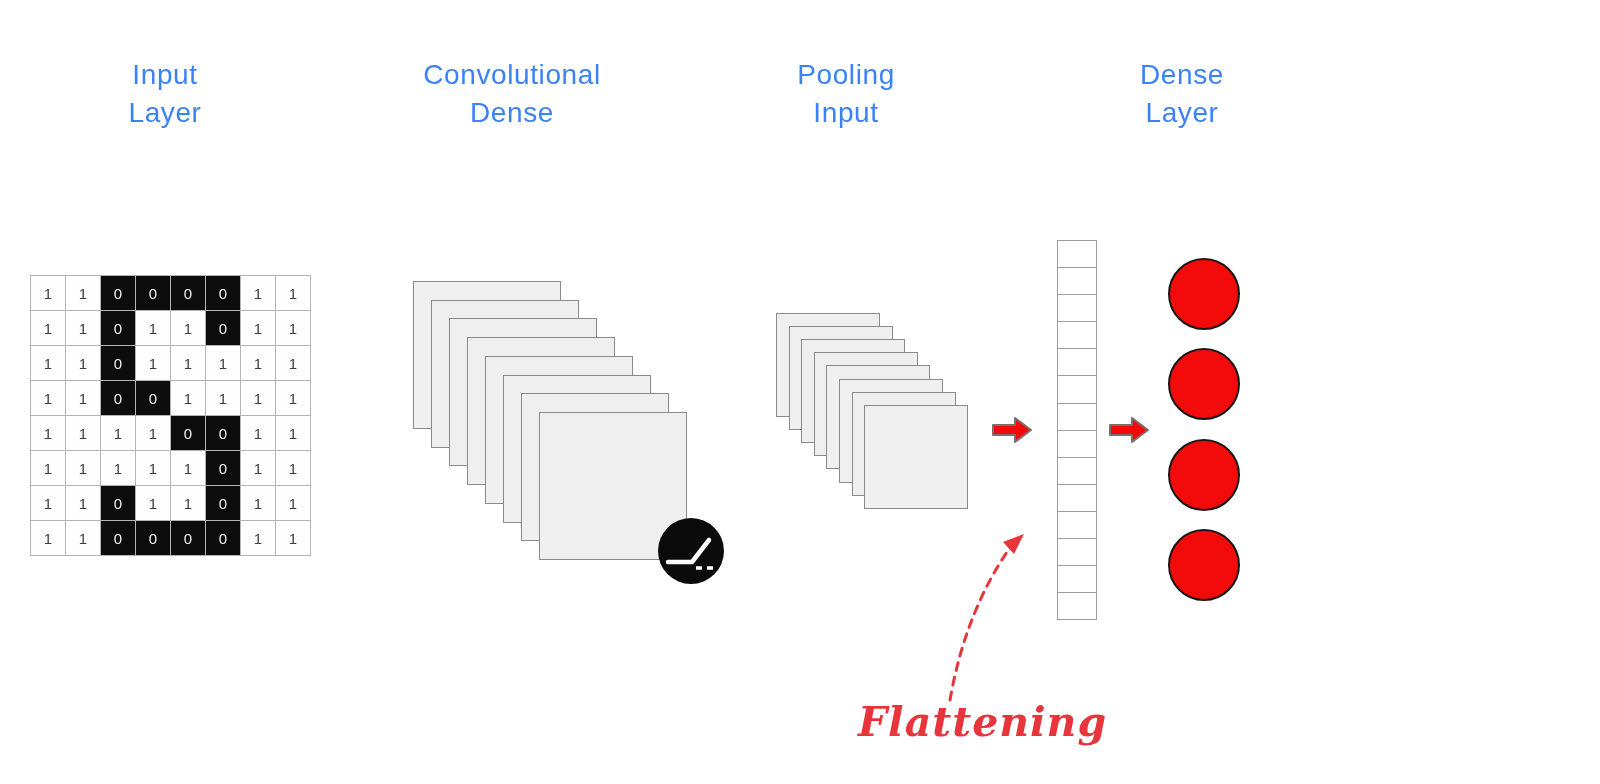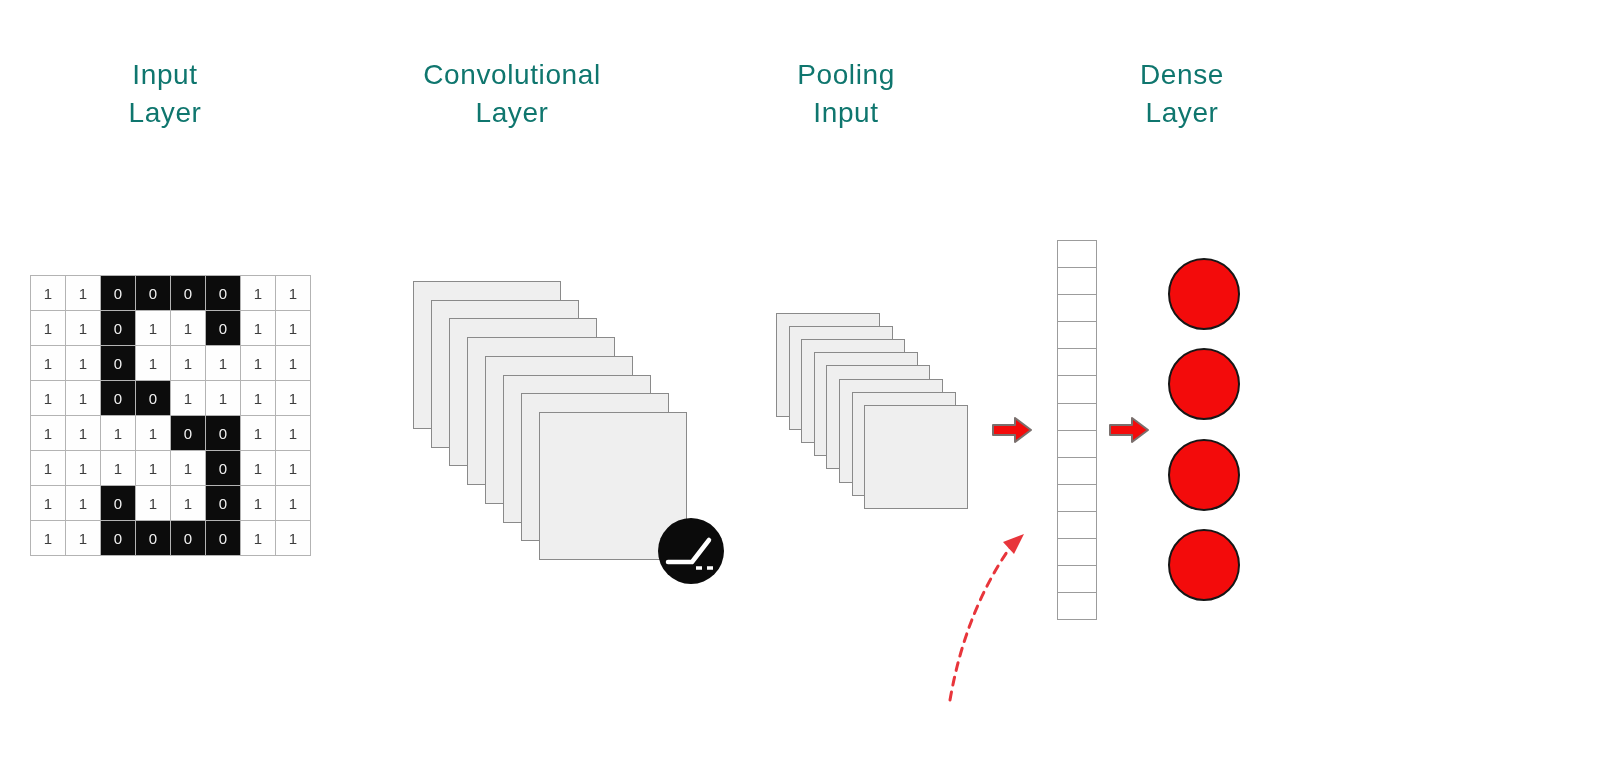--- a/index.html
+++ b/index.html
@@ -3,21 +3,21 @@
 <meta charset="utf-8">
 <style>
   html,body{margin:0;padding:0;background:#ffffff;}
   body{width:1600px;height:784px;overflow:hidden;position:relative;
        font-family:"Liberation Sans",sans-serif;}
   #stage{position:absolute;left:0;top:0;width:1600px;height:784px;background:#fff;}
 
   
   .layer-header{
     position:absolute;top:56px;transform:translateX(-50%);
-    font-size:28px;font-weight:300;color:#0f766e;letter-spacing:.6px;
+    font-size:28px;font-weight:300;color:#3b82f6;letter-spacing:.6px;
     line-height:38px;text-align:center;white-space:pre-line;
   }
 
   
   .pixel-grid{
     position:absolute;left:30px;top:275px;
     display:grid;grid-template-columns:repeat(8,34px);grid-auto-rows:34px;
     gap:1px;background:#b3b3b3;padding:1px;
   }
   .cell{
@@ -55,21 +55,21 @@
   }
 </style>
 </head>
 <body>
 
 <div id="stage">
 
   <div class="layer-header" style="left:165px">Input
 Layer</div>
   <div class="layer-header" style="left:512px">Convolutional
-Layer</div>
+Dense</div>
   <div class="layer-header" style="left:846px">Pooling
 Input</div>
   <div class="layer-header" style="left:1182px">Dense
 Layer</div>
 
   <div class="pixel-grid">
       <div class="cell">1</div>
       <div class="cell">1</div>
       <div class="cell dark">0</div>
       <div class="cell dark">0</div>
@@ -193,14 +193,15 @@
       <div class="neuron" style="top: 90.3px;"></div>
       <div class="neuron" style="top: 180.6px;"></div>
       <div class="neuron" style="top: 270.9px;"></div>
     </div>
 
   <svg class="abs" style="left:900px;top:510px" width="160" height="220" viewBox="0 0 160 220">
     <path d="M50 190 Q66 98 114 32" fill="none" style="stroke:var(--ann-red,#e8353b)" stroke-width="3" stroke-dasharray="8 7" stroke-linecap="round"></path>
     <polygon points="124,24 103,32 114,44" style="fill:var(--ann-red,#e8353b)"></polygon>
   </svg>
 
+  <div class="flatten-label">Flattening</div>
 
 </div>
 
 </body></html>

